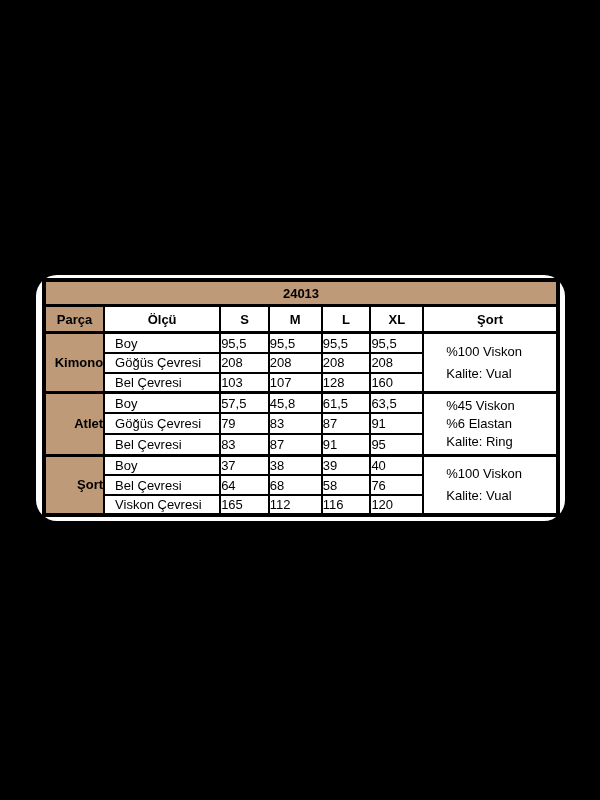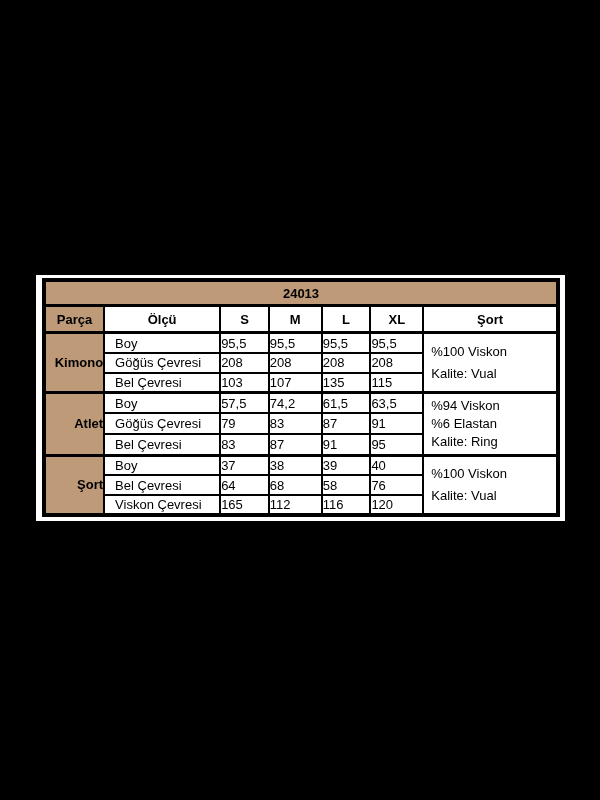--- a/index.html
+++ b/index.html
@@ -15,20 +15,21 @@
     background:var(--page-bg);
     font-family:"Liberation Sans",sans-serif;
     -webkit-font-smoothing:antialiased;
   }
   .stage{position:relative;width:600px;height:800px;background:var(--page-bg);overflow:hidden;}
   .sheet{
     position:absolute;left:36px;top:275px;width:529px;height:246px;
     background:var(--cell-bg);
     box-sizing:border-box;
     padding:3px 5px 4px 6px;
+    border-radius:21px;
   }
   table.size-table{
     width:100%;height:100%;
     border-collapse:collapse;
     table-layout:fixed;
     border:4px solid var(--line);
     background:var(--cell-bg);
     color:var(--text);
     font-size:13px;
   }
@@ -60,21 +61,21 @@
   .c-label{
     text-align:left;
     padding-left:10px;
     background:var(--cell-bg);
   }
   .c-val{
     background:var(--cell-bg);
   }
   .c-fabric{
     text-align:left;
-    padding-left:7px;
+    padding-left:22px;
     background:var(--cell-bg);
     vertical-align:middle;
   }
   .r-data{height:19px;}
   .lines-2 .fabric-line{margin:7px 0;}
   .lines-3 .fabric-line{margin:3px 0;}
 </style>
 </head>
 <body>
 
@@ -122,33 +123,33 @@
         <td class="c-label">Göğüs Çevresi</td>
         <td class="c-val">208</td>
         <td class="c-val">208</td>
         <td class="c-val">208</td>
         <td class="c-val">208</td>
       </tr>
       <tr class="r-data">
         <td class="c-label">Bel Çevresi</td>
         <td class="c-val">103</td>
         <td class="c-val">107</td>
-        <td class="c-val">135</td>
-        <td class="c-val">115</td>
+        <td class="c-val">128</td>
+        <td class="c-val">160</td>
       </tr>
 
       <tr class="sep r-data">
         <td class="c-part" rowspan="3">Atlet</td>
         <td class="c-label">Boy</td>
         <td class="c-val">57,5</td>
-        <td class="c-val">74,2</td>
+        <td class="c-val">45,8</td>
         <td class="c-val">61,5</td>
         <td class="c-val">63,5</td>
         <td class="c-fabric lines-3" rowspan="3">
-          <div class="fabric-line">%94 Viskon</div>
+          <div class="fabric-line">%45 Viskon</div>
           <div class="fabric-line">%6 Elastan</div>
           <div class="fabric-line">Kalite: Ring</div>
         </td>
       </tr>
       <tr class="r-data">
         <td class="c-label">Göğüs Çevresi</td>
         <td class="c-val">79</td>
         <td class="c-val">83</td>
         <td class="c-val">87</td>
         <td class="c-val">91</td>

